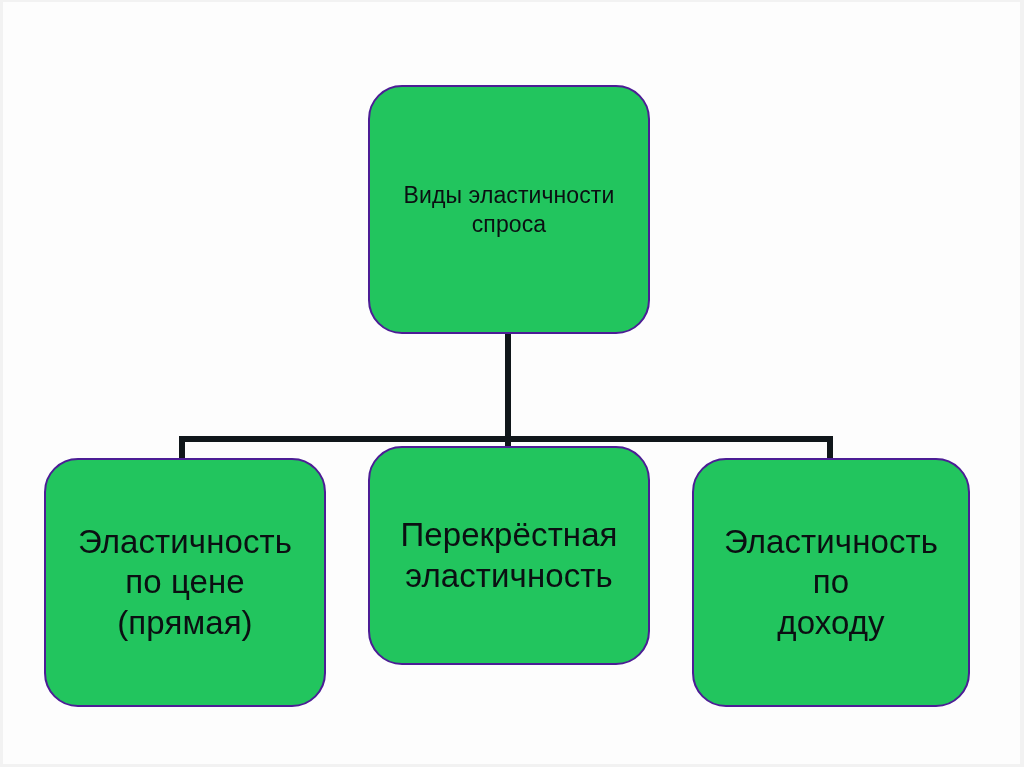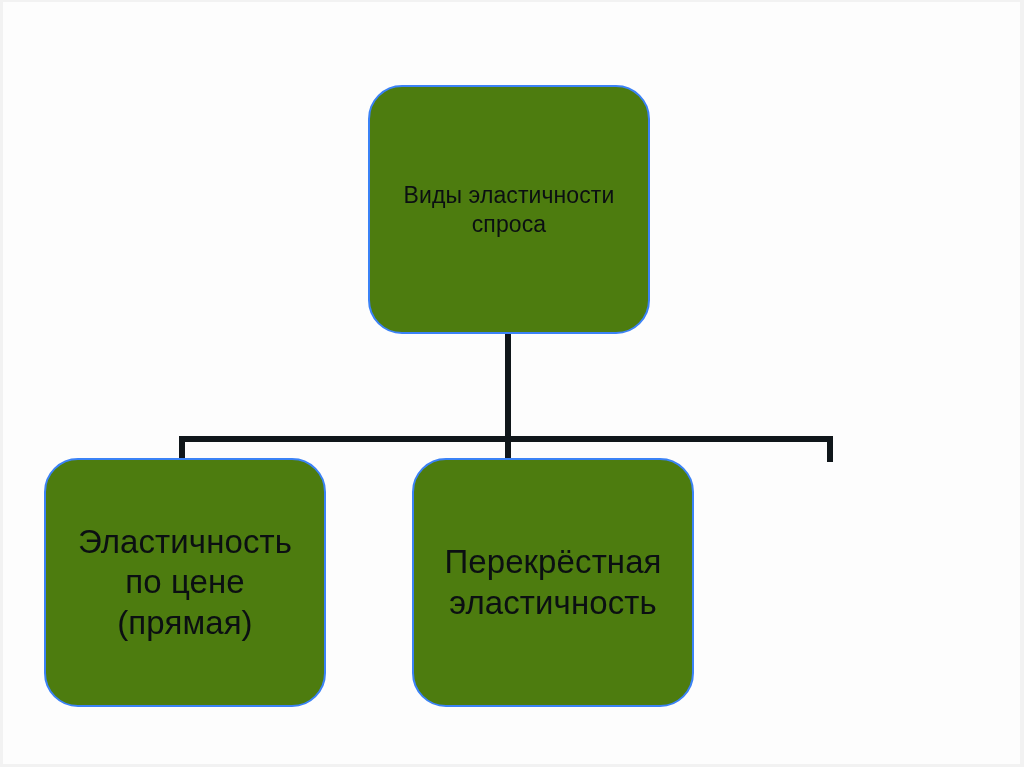--- a/index.html
+++ b/index.html
@@ -37,43 +37,43 @@
   .conn-stem        { left: 505px; top: 332px; width: 6px;   height: 110px; }
   .conn-bar         { left: 179px; top: 436px; width: 654px; height: 6px;   }
   .conn-drop-left   { left: 179px; top: 436px; width: 6px;   height: 26px;  }
   .conn-drop-mid    { left: 505px; top: 436px; width: 6px;   height: 26px;  }
   .conn-drop-right  { left: 827px; top: 436px; width: 6px;   height: 26px;  }
 
   
   .node {
     position: absolute;
     box-sizing: border-box;
-    background: #4d7c0f;
-    border: 2px solid #3b82f6;
+    background: #22c55e;
+    border: 2px solid #4c1d95;
     border-radius: 34px;
     display: flex;
     align-items: center;
     justify-content: center;
     text-align: center;
   }
   .node-label {
     color: #0b0f12;
     font-family: "Liberation Sans", sans-serif;
     font-size: 33px;
     line-height: 1.22;
     letter-spacing: 0.1px;
     padding: 0 10px;
     white-space: pre-line;
   }
 
   .node-root   { left: 368px; top: 85px;  width: 282px; height: 249px; }
   .node-root .node-label { font-size: 23px; }
 
   .node-price  { left: 44px;  top: 458px; width: 282px; height: 249px; }
-  .node-cross  { left: 368px; top: 458px; width: 282px; height: 249px; margin-left: 44px; }
+  .node-cross  { left: 368px; top: 446px; width: 282px; height: 219px; }
   .node-income { left: 692px; top: 458px; width: 278px; height: 249px; }
 </style>
 </head>
 <body>
 
 <div id="canvas">
 
   <div class="edge edge-top"></div>
   <div class="edge edge-left"></div>
   <div class="edge edge-right"></div>
@@ -93,14 +93,18 @@
   <div class="node node-price">
     <span class="node-label">Эластичность
 по цене (прямая)</span>
   </div>
 
   <div class="node node-cross">
     <span class="node-label">Перекрёстная
 эластичность</span>
   </div>
 
+  <div class="node node-income">
+    <span class="node-label">Эластичность по
+доходу</span>
+  </div>
 
 </div>
 
 </body></html>

